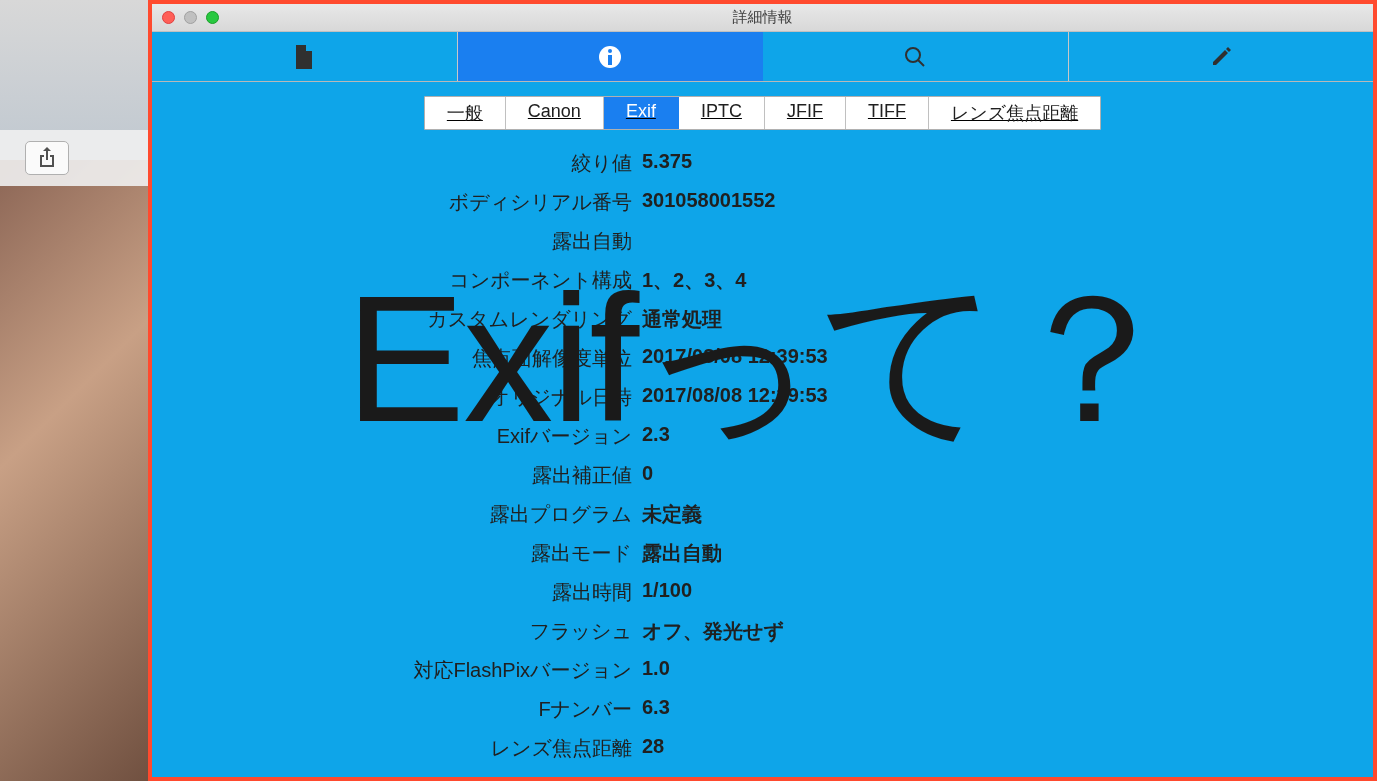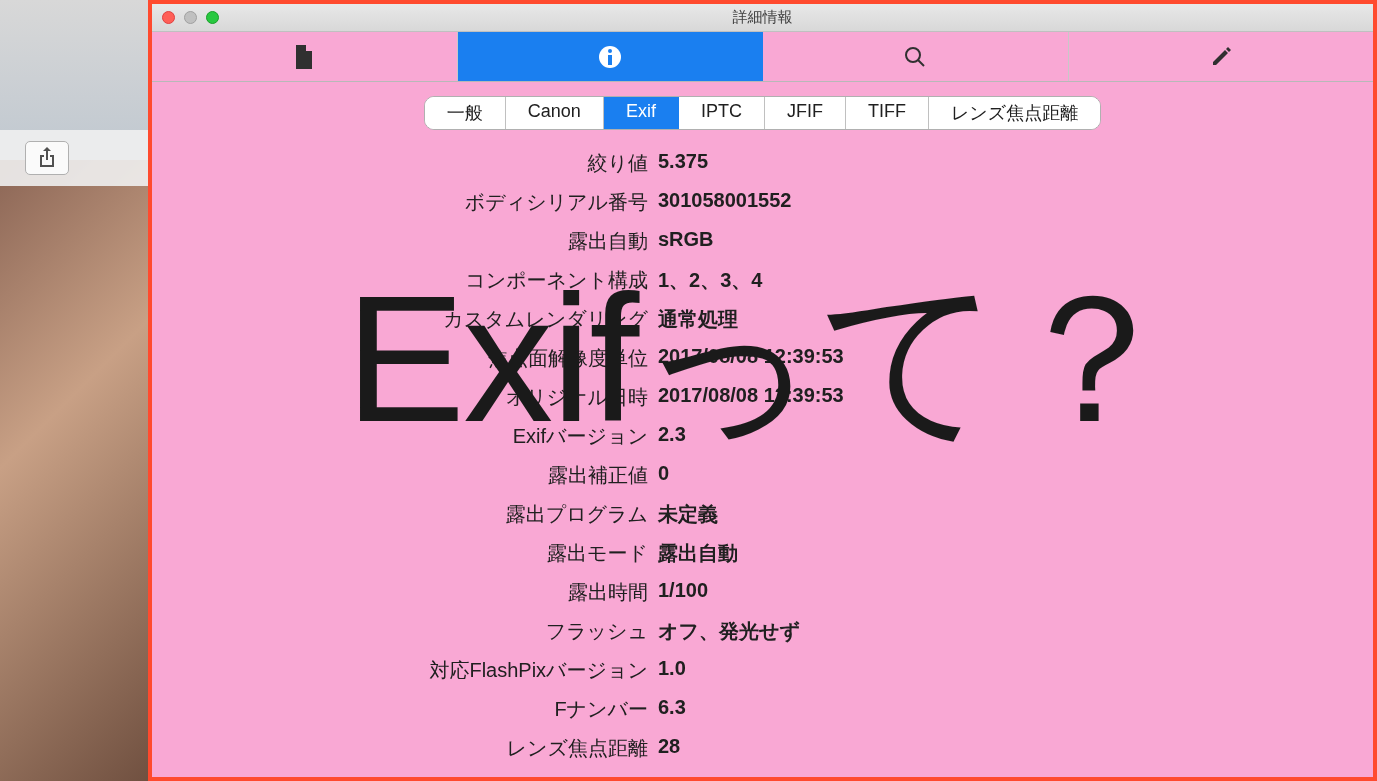--- a/index.html
+++ b/index.html
@@ -39,21 +39,21 @@
       background: #fafafa;
       display: flex; align-items: center; justify-content: center;
       cursor: pointer;
     }
     .main-window {
       position: absolute;
       left: 148px; top: 0;
       right: 0;
       bottom: 0;
       border: 4px solid #ff4a2e;
-      background: #f9a8d4;
+      background: #0ea5e9;
       display: flex;
       flex-direction: column;
     }
     .titlebar {
       height: 28px;
       background: linear-gradient(#e8e8e8, #d8d8d8);
       display: flex;
       align-items: center;
       position: relative;
       border-bottom: 1px solid #c0c0c0;
@@ -94,39 +94,39 @@
     .toolbar-btn.active svg { fill: white; }
     .toolbar-btn svg { fill: #505050; }
     .segmented {
       display: flex;
       justify-content: center;
       padding: 14px 0 10px 0;
     }
     .seg-group {
       display: flex;
       border: 1px solid #b0b0b0;
-      border-radius: 10px;
+      border-radius: 1px;
       overflow: hidden;
       background: white;
+      text-decoration: underline;
     }
     .seg-btn {
       padding: 4px 22px;
       font-size: 18px;
       border-right: 1px solid #c0c0c0;
       cursor: pointer;
       background: white;
       color: #202020;
     }
     .seg-btn:last-child { border-right: none; }
     .seg-btn.active { background: #1a7ff0; color: white; border-right-color: #1a7ff0; }
     .properties {
       flex: 1;
       overflow: hidden;
       padding-top: 4px;
-      padding-left: 16px;
     }
     .prop-row {
       display: flex;
       padding: 6px 0;
       font-size: 20px;
     }
     .prop-label {
       width: 490px;
       text-align: right;
       padding-right: 10px;
@@ -217,21 +217,20 @@
       <div class="prop-row">
         <div class="prop-label">絞り値</div>
         <div class="prop-value">5.375</div>
       </div>
       <div class="prop-row">
         <div class="prop-label">ボディシリアル番号</div>
         <div class="prop-value">301058001552</div>
       </div>
       <div class="prop-row">
         <div class="prop-label">露出自動</div>
-        <div class="prop-value">sRGB</div>
       </div>
       <div class="prop-row">
         <div class="prop-label">コンポーネント構成</div>
         <div class="prop-value">1、2、3、4</div>
       </div>
       <div class="prop-row">
         <div class="prop-label">カスタムレンダリング</div>
         <div class="prop-value">通常処理</div>
       </div>
       <div class="prop-row">

